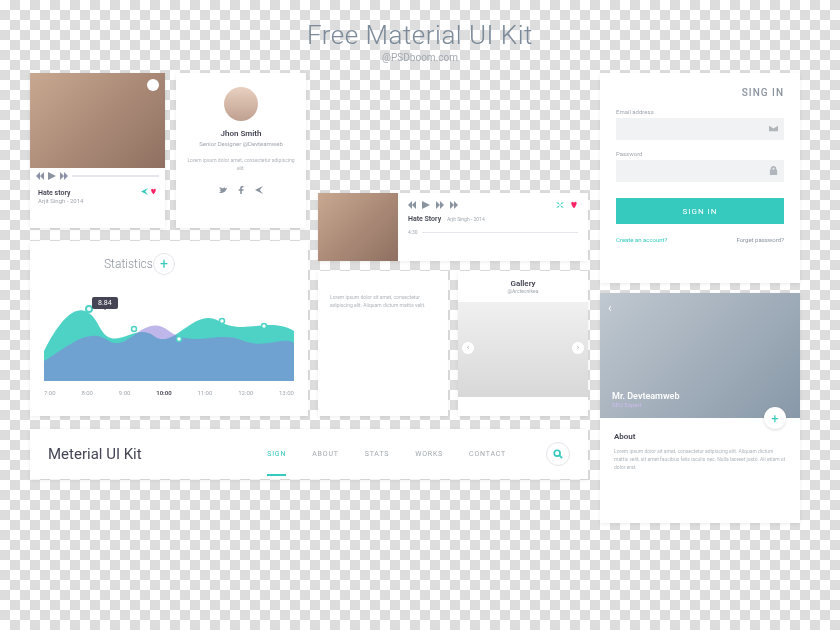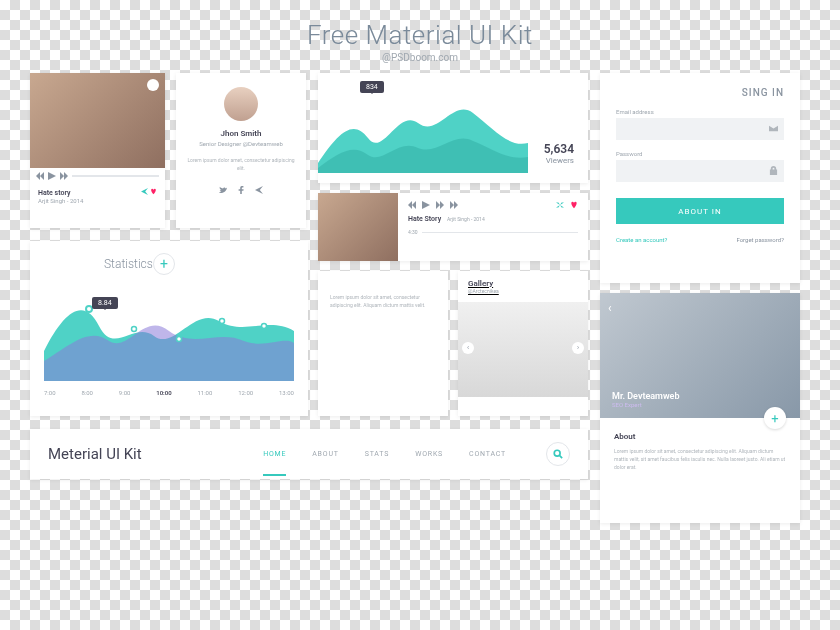--- a/index.html
+++ b/index.html
@@ -91,21 +91,21 @@
 
 .profile2 { left:318px; top:198px; width:130px; height:145px; padding:12px; }
 .profile2 .row { display:flex; gap:8px; align-items:center; }
 .profile2 .av { width:30px; height:30px; border-radius:50%; background:linear-gradient(#f0d8c8,#d0b0a0); }
 .profile2 .nm { font-size:8px; color:#445; font-weight:600; }
 .profile2 .rl { font-size:5px; color:#a0a8b0; }
 .profile2 .bio { font-size:5px; color:#b0b6bc; margin-top:10px; line-height:1.6; }
 
 
 .gallery { left:458px; top:198px; width:130px; height:145px; }
-.gallery .hd { text-align:left; padding:8px 10px;text-decoration:underline; }
+.gallery .hd { text-align:center; padding:8px 10px; }
 .gallery .hd .t { font-size:8px; color:#445; font-weight:600; }
 .gallery .hd .s { font-size:5px; color:#a0a8b0; }
 .gallery .img { width:100%; height:95px; background:linear-gradient(#f0f0f0,#d8d8d8); position:relative; }
 .gallery .arrow { position:absolute; top:40px; width:12px; height:12px; background:#fff; border-radius:50%; display:flex; align-items:center; justify-content:center; font-size:7px; color:#8a94a0; cursor:pointer; }
 .gallery .arrow.l { left:4px; } .gallery .arrow.r { right:4px; }
 
 
 .expert { left:600px; top:220px; width:200px; height:230px; }
 .expert .photo { width:100%; height:125px; background:linear-gradient(135deg,#c0c8d0,#8898a8); position:relative; filter: blur(.3px); }
 .expert .photo .back { position:absolute; left:8px; top:8px; color:#fff; font-size:12px; cursor:pointer; }
@@ -181,47 +181,36 @@
         </svg>
       <svg viewBox="0 0 10 10">
           <path d="M6 10V6h2l.3-2H6V3c0-1 1-1 1-1h1V0H6C4 0 4 2 4 3v1H2v2h2v4z"></path>
         </svg>
       <svg viewBox="0 0 10 10">
           <path d="M0 5l10-5-4 5 4 5z"></path>
         </svg>
     </div>
   </div>
 
-  <div class="card viewers">
-    <div class="tip">834</div>
-    <svg class="chart" viewBox="0 0 210 80" preserveAspectRatio="none">
-      <path d="M0 70 C20 40 35 25 50 45 C65 65 80 15 100 30 C120 45 135 5 155 20 C175 35 190 55 210 50 L210 80 L0 80 Z" fill="#4fd2c6"></path>
-      <path d="M0 75 C20 60 35 50 50 62 C65 72 80 45 100 55 C120 63 135 38 155 48 C175 56 190 68 210 64 L210 80 L0 80 Z" fill="#36b3a8" opacity=".6"></path>
-    </svg>
-    <div class="num">
-      <div class="n">5,634</div>
-      <div class="l">Viewers</div>
-    </div>
-  </div>
 
   <div class="card signin">
     <h3>SING IN</h3>
     <label>Email address</label>
     <div class="inp">
       <svg viewBox="0 0 10 10">
           <path d="M0 2h10v6H0zM0 2l5 3 5-3"></path>
         </svg>
     </div>
     <label>Password</label>
     <div class="inp">
       <svg viewBox="0 0 10 10">
           <path d="M2 4V3a3 3 0 016 0v1h1v6H1V4zm2 0h2V3a1 1 0 00-2 0z"></path>
         </svg>
     </div>
-    <button class="btn">ABOUT IN</button>
+    <button class="btn">SIGN IN</button>
     <div class="links">
       <span class="a">Create an account?</span>
       <span class="b">Forget password?</span>
     </div>
   </div>
 
   <div class="card music2">
     <div class="photo"></div>
     <div class="right">
       <div class="ctrls">
@@ -308,21 +297,21 @@
     </div>
     <div class="body">
       <h4>About</h4>
       <div class="bio">Lorem ipsum dolor sit amet, consectetur adipiscing elit. Aliquam dictum mattis velit, sit amet faucibus felis iaculis nec. Nulla laoreet justo. Ali etiam ut dolor erat.</div>
     </div>
   </div>
 
   <div class="card nav">
     <div class="brand">Meterial UI Kit</div>
     <div class="items">
-      <div class="item active">HOME</div>
+      <div class="item active">SIGN</div>
       <div class="item">ABOUT</div>
       <div class="item">STATS</div>
       <div class="item">WORKS</div>
       <div class="item">CONTACT</div>
     </div>
     <div class="search">
       <svg viewBox="0 0 12 12">
           <circle cx="5" cy="5" r="3.5"></circle>
           <line x1="8" y1="8" x2="11" y2="11"></line>
         </svg>

